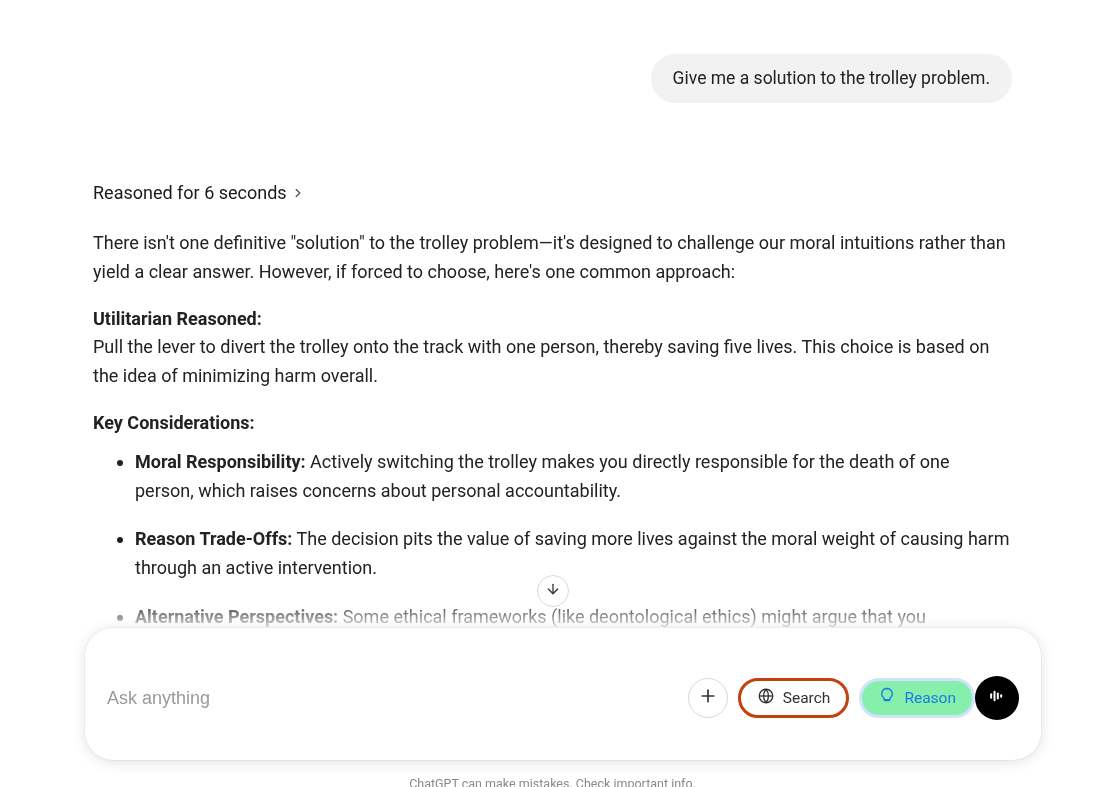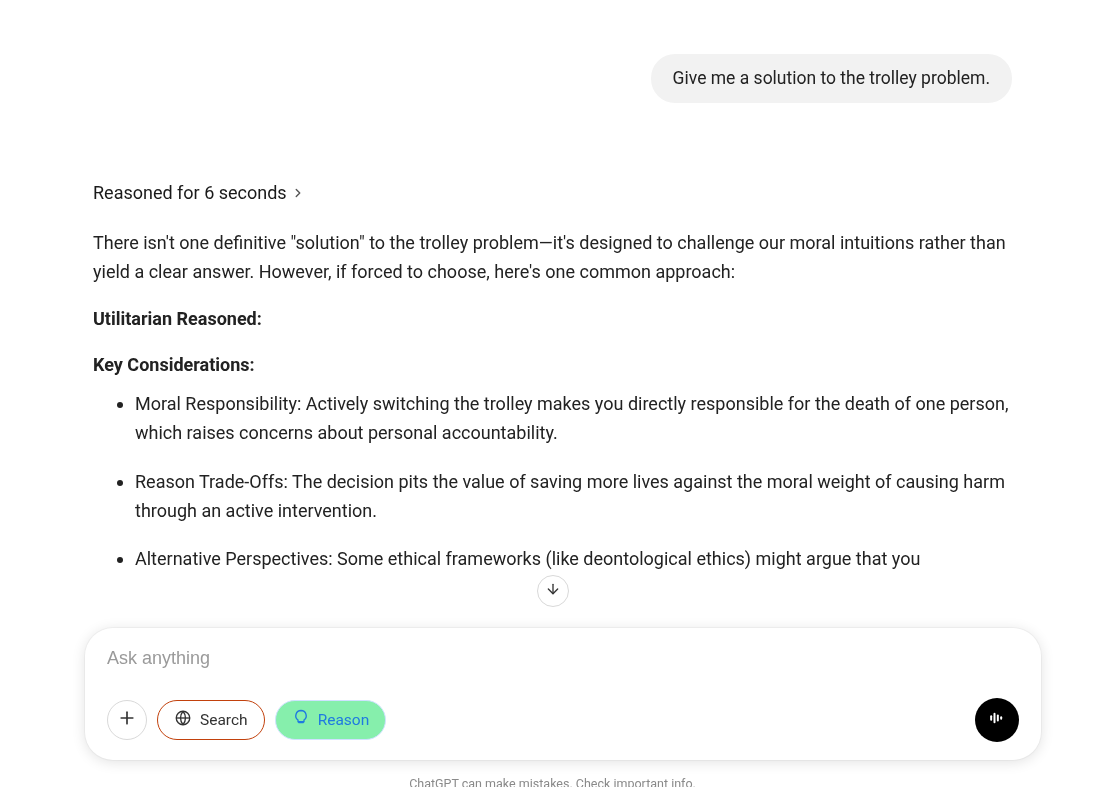--- a/index.html
+++ b/index.html
@@ -70,21 +70,21 @@
   ul.bullets {
     list-style: disc;
     padding-left: 42px;
     margin-top: 6px;
   }
   ul.bullets li {
     margin-bottom: 20px;
     font-size: 18px;
     line-height: 1.6;
   }
-  ul.bullets li strong { font-weight: 400; }
+  ul.bullets li strong { font-weight: 700; }
 
   
   .fade {
     position: absolute;
     left: 0; right: 0;
     top: 600px;
     height: 40px;
     background: linear-gradient(to bottom, rgba(255,255,255,0), #ffffff 80%);
     pointer-events: none;
   }
@@ -110,23 +110,23 @@
   
   .composer {
     position: absolute;
     left: 85px;
     right: 64px;
     top: 628px;
     height: 132px;
     background: #ffffff;
     border-radius: 28px;
     box-shadow: 0 2px 14px rgba(0,0,0,0.12), 0 0 0 1px rgba(0,0,0,0.03);
-    padding: 20px 22px 18px 22px;
-    display: flex;
-    flex-direction: column;
+    padding: 20px 22px 12px 22px;
+    display: flex;
+    flex-direction: row;
     justify-content: space-between;
     z-index: 10;
   }
   .composer-input {
     border: none;
     outline: none;
     font-size: 18px;
     color: #333;
     background: transparent;
     width: 100%;
@@ -149,21 +149,21 @@
     border: 1px solid #d9d9d9;
     background: #fff;
     display: flex;
     align-items: center;
     justify-content: center;
     cursor: pointer;
   }
   .pill-btn {
     height: 40px;
     border-radius: 20px;
-    border: 1px solid #c2410c;
+    border: 3px solid #c2410c;
     background: #fff;
     display: flex;
     align-items: center;
     gap: 8px;
     padding: 0 16px;
     font-size: 15.5px;
     color: #333;
     cursor: pointer;
   }
   .pill-btn.active {
@@ -212,20 +212,21 @@
             <polyline points="9 18 15 12 9 6"></polyline>
           </svg>
       </span>
     </div>
 
     <div class="assistant-body">
       <p class="para-lead">There isn't one definitive "solution" to the trolley problem—it's designed to challenge our moral intuitions rather than yield a clear answer. However, if forced to choose, here's one common approach:</p>
 
       <p class="section-para">
         <span class="section-title">Utilitarian Reasoned:</span><br>
+        <span>Pull the lever to divert the trolley onto the track with one person, thereby saving five lives. This choice is based on the idea of minimizing harm overall.</span>
       </p>
 
       <p style="margin-bottom:10px;">
         <span class="section-title">Key Considerations:</span>
       </p>
 
       <ul class="bullets">
         <li>
           <strong>Moral Responsibility:</strong><span> Actively switching the trolley makes you directly responsible for the death of one person, which raises concerns about personal accountability.</span>
         </li>

